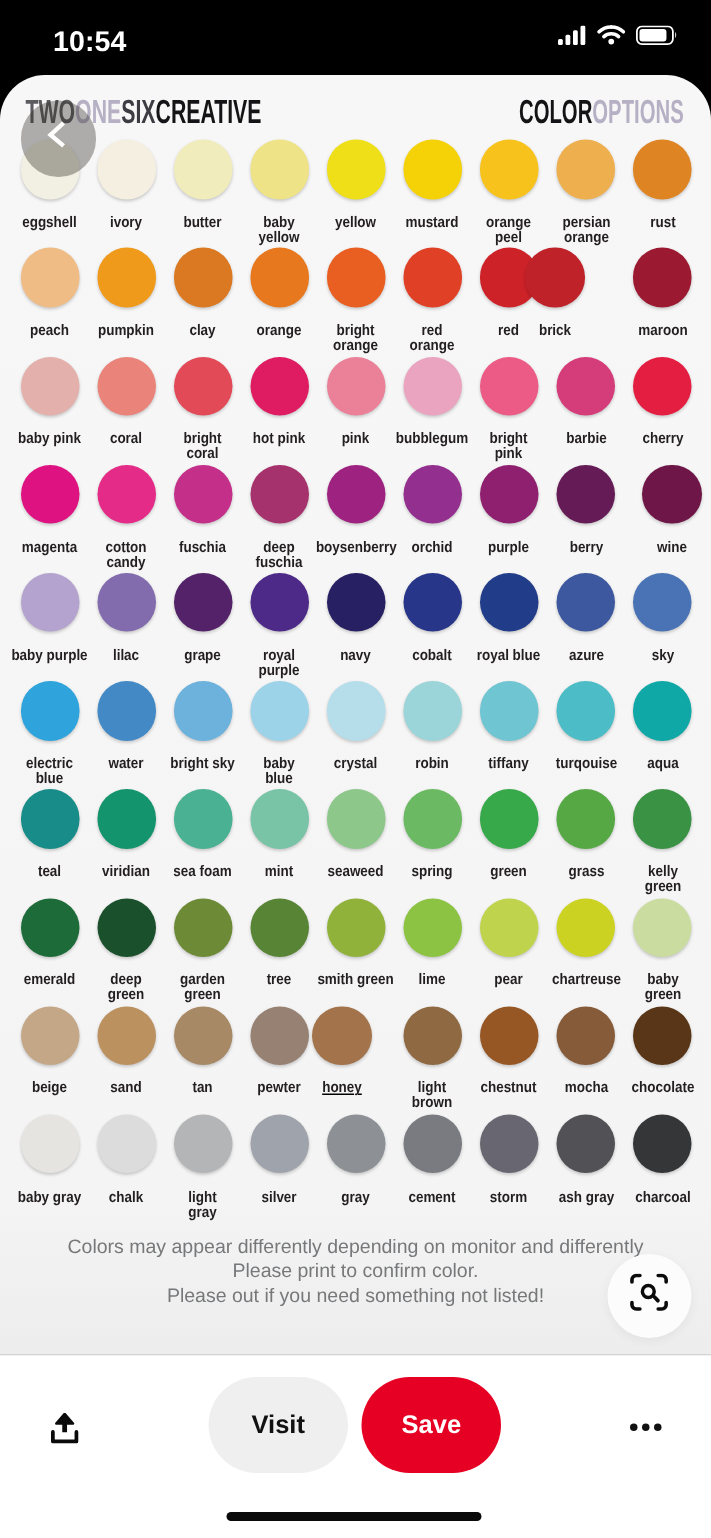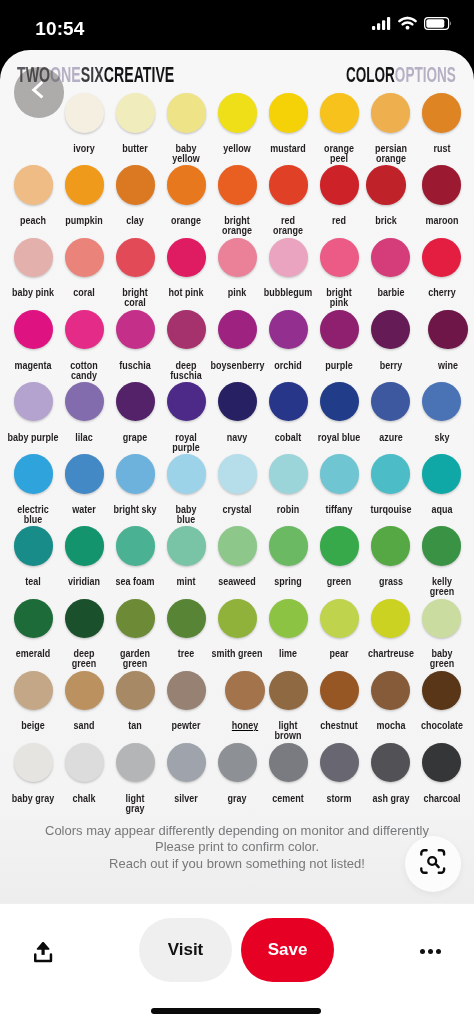--- a/index.html
+++ b/index.html
@@ -97,20 +97,24 @@
     </div>
   </div>
 
   <div class="card">
     <div class="brandrow">
       <div class="brand"><span class="t-mid">TWO</span><span class="t-light">ONE</span><span class="t-dark">SIX</span><span class="t-black">CREATIVE</span></div>
       <div class="title"><span class="t-black">COLOR</span><span class="t-light">OPTIONS</span></div>
     </div>
     <div class="grid">
         <div class="row">
+          <div class="cell" style="left: 3.25px;">
+            <div class="dot" style="background: rgb(242, 240, 227);"></div>
+            <div class="lbl">eggshell</div>
+          </div>
           <div class="cell" style="left: 54.29px;">
             <div class="dot" style="background: rgb(244, 239, 224);"></div>
             <div class="lbl">ivory</div>
           </div>
           <div class="cell" style="left: 105.33px;">
             <div class="dot" style="background: rgb(241, 236, 188);"></div>
             <div class="lbl">butter</div>
           </div>
           <div class="cell" style="left: 156.37px;">
             <div class="dot" style="background: rgb(239, 227, 135);"></div>
@@ -164,21 +168,21 @@
           </div>
           <div class="cell" style="left: 258.45px;">
             <div class="dot" style="background: rgb(224, 64, 38);"></div>
             <div class="lbl">red
 orange</div>
           </div>
           <div class="cell" style="left: 309.49px;">
             <div class="dot" style="background: rgb(206, 34, 41);"></div>
             <div class="lbl">red</div>
           </div>
-          <div class="cell" style="left: 356px;">
+          <div class="cell" style="left: 340px;">
             <div class="dot" style="background: rgb(191, 34, 41);"></div>
             <div class="lbl">brick</div>
           </div>
           <div class="cell" style="left: 411.57px; text-align: center;">
             <div class="dot" style="background: rgb(156, 26, 49);"></div>
             <div class="lbl">maroon</div>
           </div>
         </div>
         <div class="row">
           <div class="cell" style="left: 3.25px;">
@@ -429,21 +433,21 @@
             <div class="lbl">sand</div>
           </div>
           <div class="cell" style="left: 105.33px;">
             <div class="dot" style="background: rgb(167, 137, 101);"></div>
             <div class="lbl">tan</div>
           </div>
           <div class="cell" style="left: 156.37px;">
             <div class="dot" style="background: rgb(150, 129, 115);"></div>
             <div class="lbl">pewter</div>
           </div>
-          <div class="cell" style="left: 215px; text-decoration: underline;">
+          <div class="cell" style="left: 198px; text-decoration: underline;">
             <div class="dot" style="background: rgb(163, 116, 76);"></div>
             <div class="lbl">honey</div>
           </div>
           <div class="cell" style="left: 258.45px;">
             <div class="dot" style="background: rgb(143, 105, 66);"></div>
             <div class="lbl">light
 brown</div>
           </div>
           <div class="cell" style="left: 309.49px;">
             <div class="dot" style="background: rgb(150, 87, 37);"></div>
@@ -494,21 +498,21 @@
           </div>
           <div class="cell" style="left: 411.57px;">
             <div class="dot" style="background: rgb(53, 54, 56);"></div>
             <div class="lbl">charcoal</div>
           </div>
         </div>
       </div>
     <div class="note">
         <div>Colors may appear differently depending  on monitor and differently</div>
         <div>Please print to confirm color.</div>
-        <div>Reach out if you brown something not listed!</div>
+        <div>Please out if you need something not listed!</div>
       </div>
   </div>
 
   <div class="backbtn">
     <svg width="14" height="20" viewBox="0 0 14 20">
         <path d="M11.3 2 L2.7 9.9 L11.4 17.3" stroke="#fff" stroke-width="2.9" fill="none" stroke-linecap="butt" stroke-linejoin="miter"></path>
       </svg>
   </div>
 
   <div class="lens">

